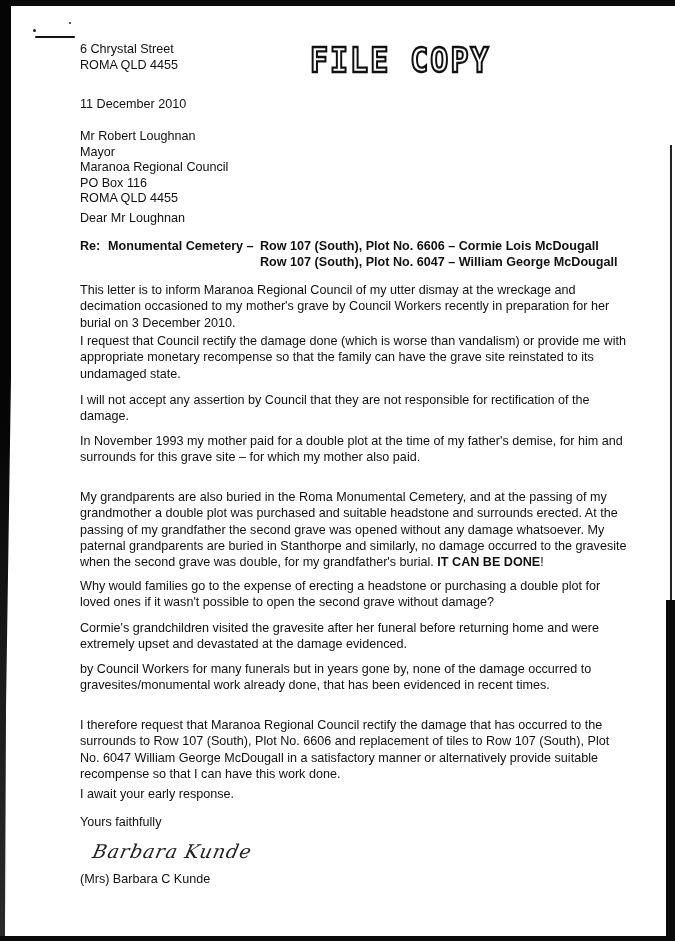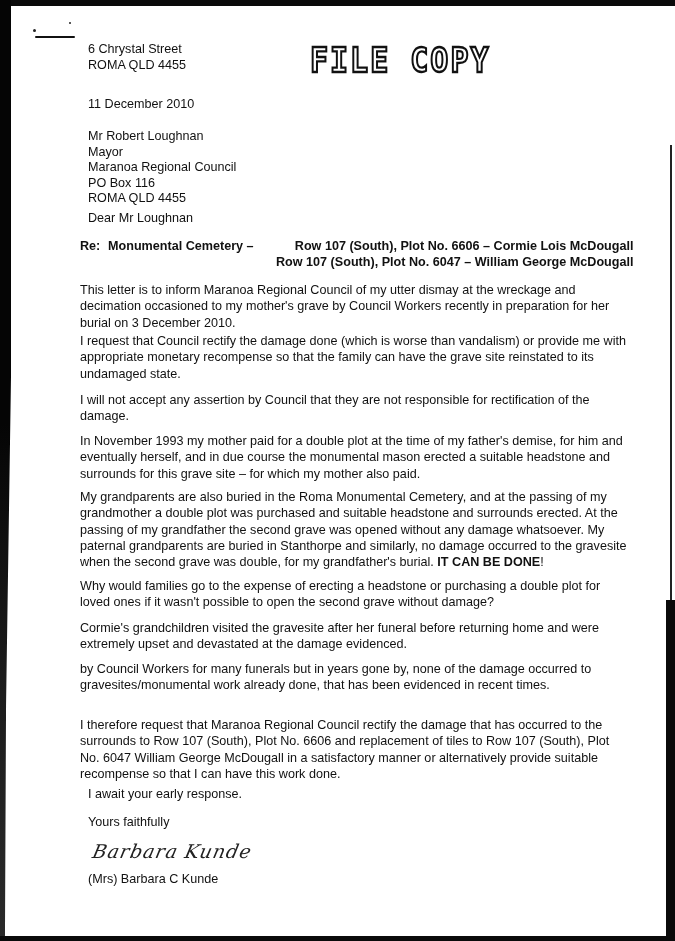--- a/index.html
+++ b/index.html
@@ -12,34 +12,34 @@
     .scan-top { position: absolute; left: 0; top: 0; width: 675px; height: 6px; background: #0a0a0a; }
     .scan-left { position: absolute; left: 0; top: 0; width: 11px; height: 941px;
       background: linear-gradient(to bottom, #050505 0%, #050505 45%, #1a1a1a 70%, #2a2a2a 100%);
       clip-path: polygon(0 0, 100% 0, 100% 40%, 55% 75%, 45% 100%, 0 100%); }
     .scan-right-bottom { position: absolute; left: 666px; top: 600px; width: 9px; height: 341px; background: #0a0a0a; }
     .scan-right-thin { position: absolute; left: 670px; top: 145px; width: 2px; height: 460px; background: #222; }
     .scan-bottom { position: absolute; left: 0; top: 936px; width: 675px; height: 5px; background: #0a0a0a; }
     .scan-mark { position: absolute; left: 35px; top: 36px; width: 40px; height: 2px; background: #111; border-radius: 1px; }
     .scan-dot { position: absolute; width: 3px; height: 3px; background: #222; border-radius: 50%; }
 
-    .block { position: absolute; left: 88px; font-size: 12.6px; line-height: 15.5px; }
+    .block { position: absolute; left: 80px; font-size: 12.6px; line-height: 15.5px; }
     .para { position: absolute; left: 80px; width: 536px; font-size: 12.6px; line-height: 16.3px; text-align: justify; }
     .line { display: block; white-space: nowrap; }
     .stamp {
       position: absolute; left: 310px; top: 40px;
       font-family: "DejaVu Sans Mono", monospace; font-weight: bold;
       font-size: 30px; letter-spacing: 2px; color: #ffffff;
       -webkit-text-stroke: 2px #111; transform: scaleY(1.15); transform-origin: top left;
       text-shadow: 0 0 0 #111;
     }
     .re { position: absolute; left: 80px; top: 238px; font-size: 12.6px; line-height: 16px; font-weight: bold; }
     .re .label { position: absolute; left: 0; top: 0; white-space: nowrap; }
     .re .subject { position: absolute; left: 28px; top: 0; white-space: nowrap; }
-    .re .items { position: absolute; left: 196px; top: 0; white-space: nowrap; text-align: right; }
+    .re .items { position: absolute; left: 180px; top: 0; white-space: nowrap; }
     .signature {
       position: absolute; left: 93px; top: 840px;
       font-family: "DejaVu Serif", serif; font-style: italic; font-size: 19px;
       color: #222; letter-spacing: 1px; transform: skewX(-12deg);
     }
     b { font-weight: bold; }
   </style>
 </head>
 <body>
 
@@ -92,21 +92,20 @@
   <span class="line">undamaged state.</span>
 </div>
 
 <div class="para" style="top:392px;">
   <span class="line">I will not accept any assertion by Council that they are not responsible for rectification of the</span>
   <span class="line">damage.</span>
 </div>
 
 <div class="para" style="top:433px;">
   <span class="line">In November 1993 my mother paid for a double plot at the time of my father's demise, for him and</span>
-  <span class="line">eventually herself, and in due course the monumental mason erected a suitable headstone and</span>
   <span class="line">surrounds for this grave site – for which my mother also paid.</span>
 </div>
 
 <div class="para" style="top:489px;">
   <span class="line">My grandparents are also buried in the Roma Monumental Cemetery, and at the passing of my</span>
   <span class="line">grandmother a double plot was purchased and suitable headstone and surrounds erected. At the</span>
   <span class="line">passing of my grandfather the second grave was opened without any damage whatsoever. My</span>
   <span class="line">paternal grandparents are buried in Stanthorpe and similarly, no damage occurred to the gravesite</span>
   <span class="line"><span>when the second grave was double, for my grandfather's burial. </span><b>IT CAN BE DONE</b><span>!</span></span>
 </div>

